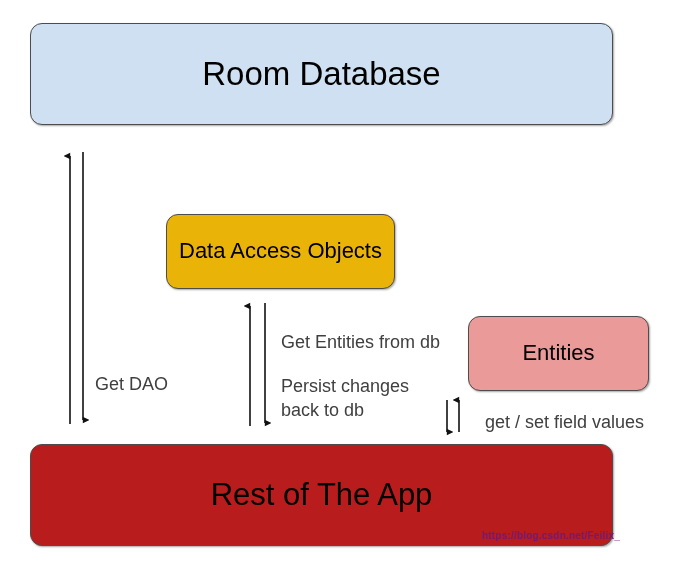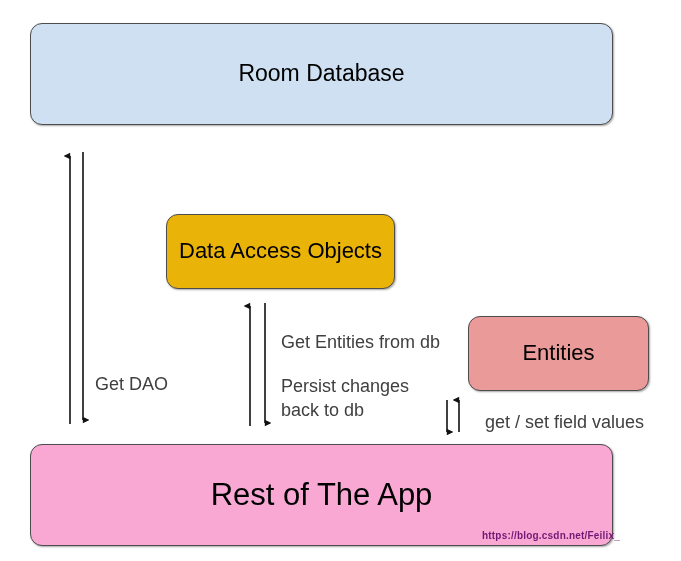--- a/index.html
+++ b/index.html
@@ -36,21 +36,21 @@
   }
 
   
   #node-room-database {
     left: 30px;
     top: 23px;
     width: 583px;
     height: 102px;
     background: #cfe0f2;
   }
-  #node-room-database .node-label { font-size: 23px; }
+  #node-room-database .node-label { font-size: 33px; }
 
   
   #node-data-access-objects {
     left: 166px;
     top: 214px;
     width: 229px;
     height: 75px;
     background: #eab308;
   }
   #node-data-access-objects .node-label { font-size: 22px; }
@@ -65,21 +65,21 @@
     margin-left: 36px;
   }
   #node-entities .node-label { font-size: 22px; }
 
   
   #node-rest-of-the-app {
     left: 30px;
     top: 444px;
     width: 583px;
     height: 102px;
-    background: #f9a8d4;
+    background: #b91c1c;
   }
   #node-rest-of-the-app .node-label { font-size: 31px; }
 
   
   #arrows {
     position: absolute;
     left: 0;
     top: 0;
     width: 681px;
     height: 561px;

